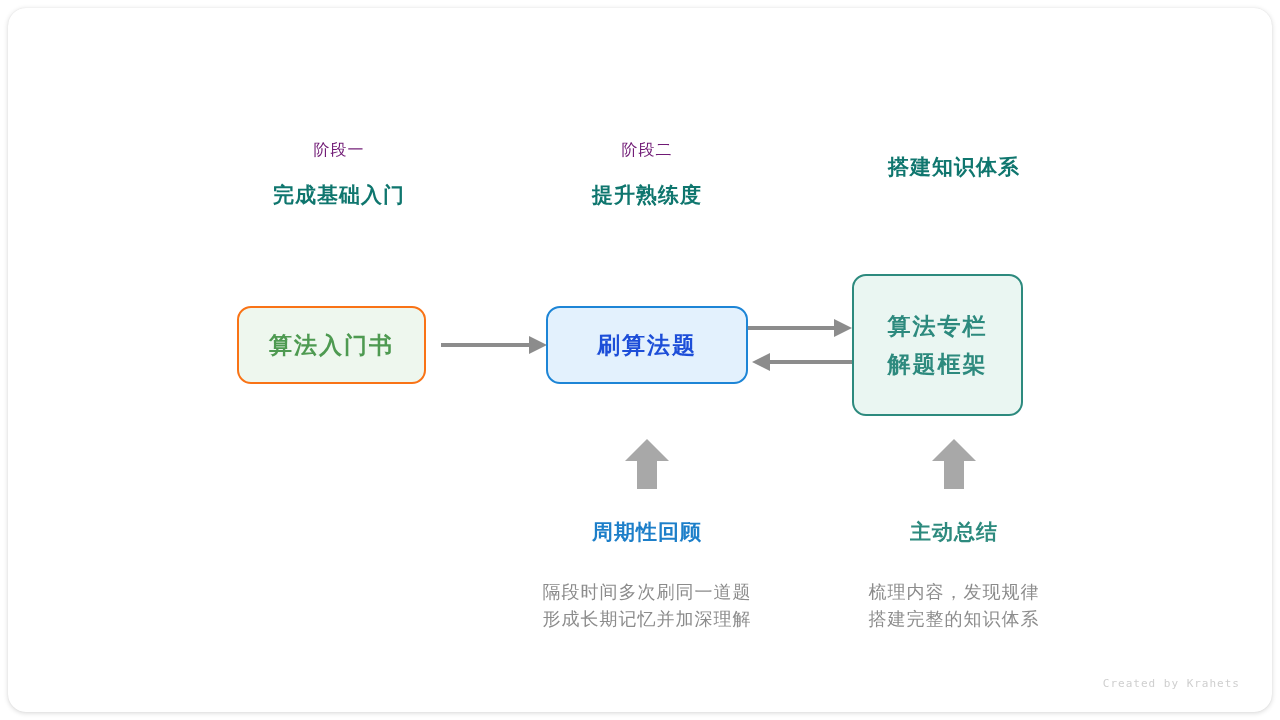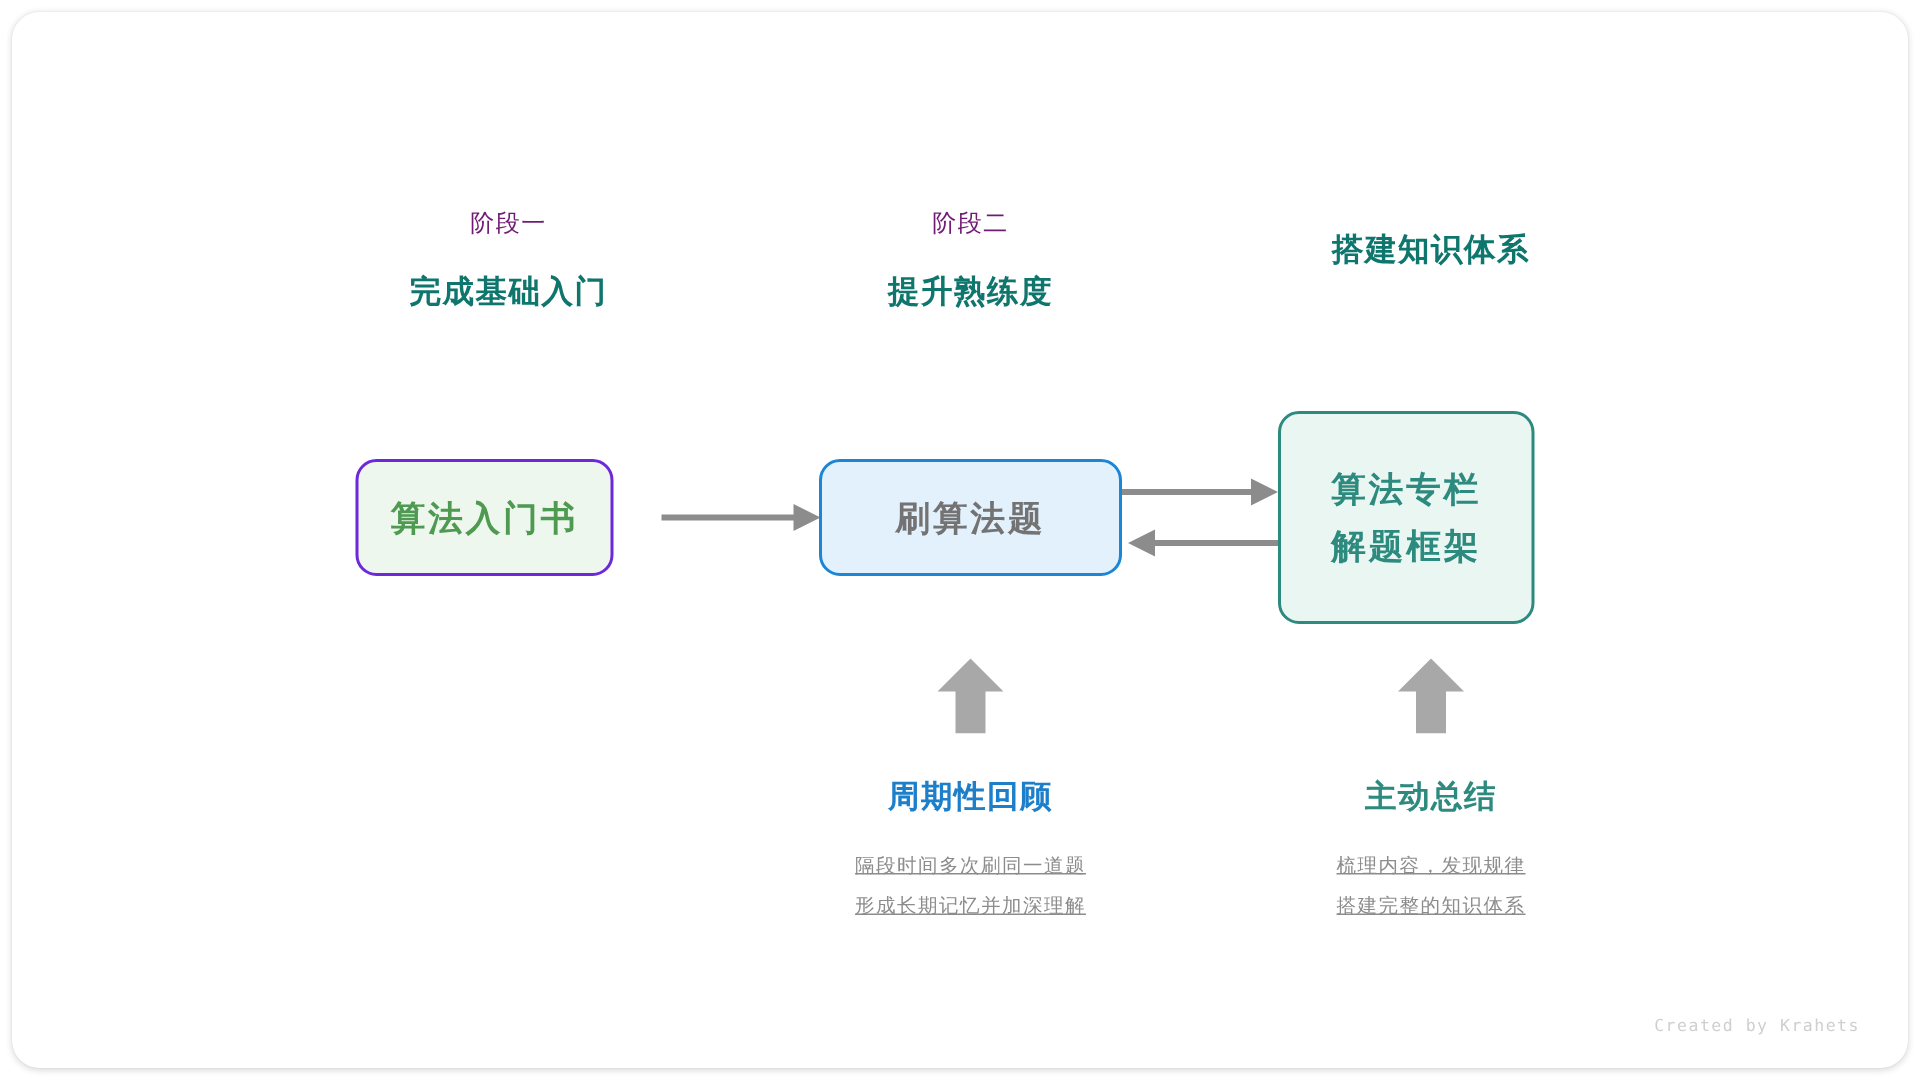--- a/index.html
+++ b/index.html
@@ -59,32 +59,32 @@
     flex-direction: column;
     align-items: center;
     justify-content: center;
     font-weight: bold;
     letter-spacing: 2px;
   }
   .node .line { line-height: 38px; white-space: nowrap; }
 
   #node-book {
     left: 229px; top: 298px;
-    width: 172px; height: 78px;
+    width: 189px; height: 78px;
     background: #eef7ee;
-    border: 2px solid #6d28d9;
+    border: 2px solid #f97316;
     color: #4e9a51;
     font-size: 23px;
   }
   #node-practice {
     left: 538px; top: 298px;
     width: 202px; height: 78px;
     background: #e3f1fd;
     border: 2px solid #1d85d6;
-    color: #737373;
+    color: #1d4ed8;
     font-size: 23px;
   }
   #node-resources {
     left: 844px; top: 266px;
     width: 171px; height: 142px;
     background: #eaf6f2;
     border: 2px solid #2d8a7e;
     color: #2d8a7e;
     font-size: 23px;
   }
@@ -105,26 +105,25 @@
   .note-title {
     font-size: 21px;
     font-weight: bold;
     letter-spacing: 1px;
     line-height: 30px;
     white-space: nowrap;
   }
   .note-title.blue { color: #1d7fc9; }
   .note-title.teal { color: #2d8a7e; }
   .note-body {
-    margin-top: 16px;
-    font-size: 13px;
+    margin-top: 32px;
+    font-size: 18px;
     color: #8c8c8c;
     line-height: 27px;
     letter-spacing: 1px;
-    text-decoration: underline;
   }
   .note-body div { white-space: nowrap; }
 
   
   #credit {
     position: absolute;
     right: 32px;
     bottom: 22px;
     font-family: "DejaVu Sans Mono", "Liberation Mono", monospace;
     font-size: 11px;

